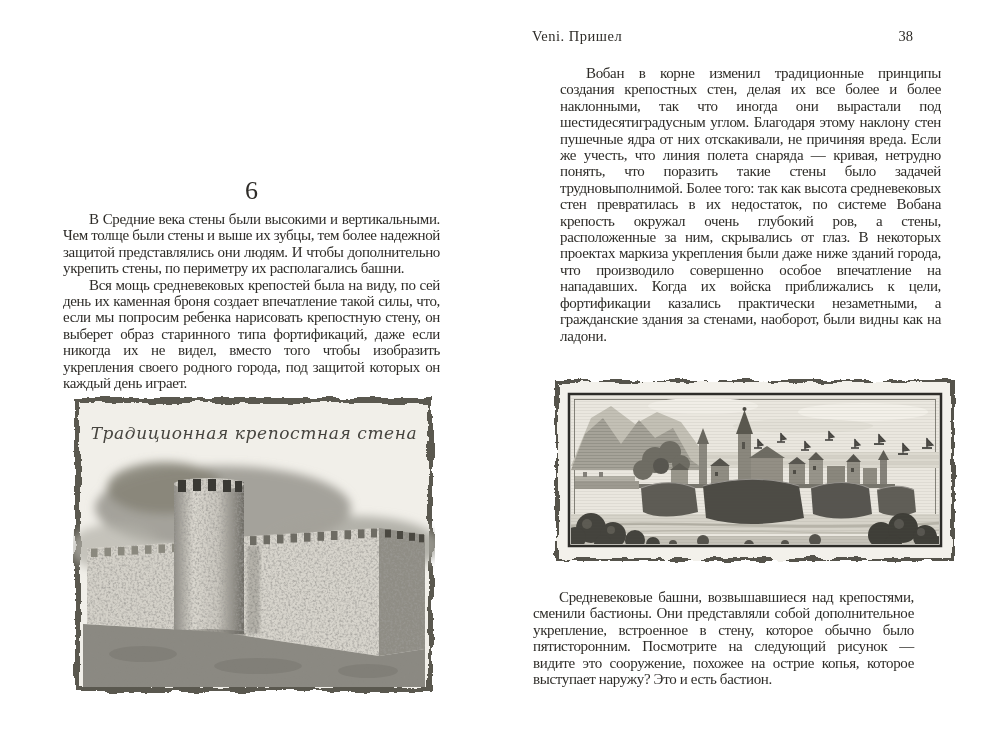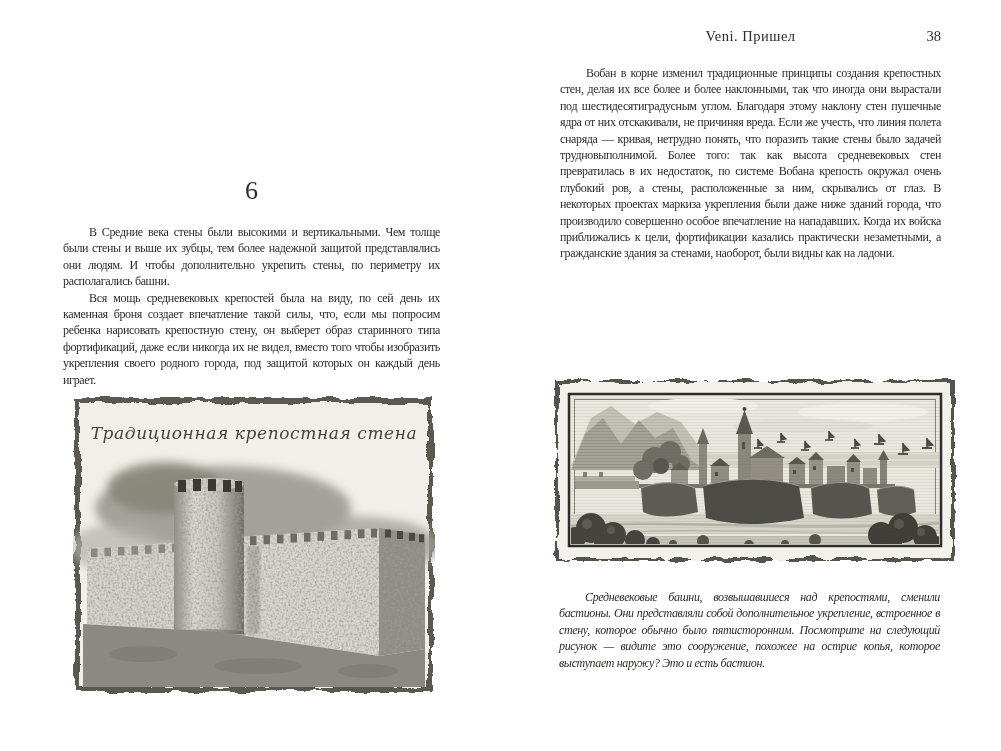--- a/index.html
+++ b/index.html
@@ -6,38 +6,38 @@
   body{
     width:1001px;height:751px;position:relative;overflow:hidden;
     background:#ffffff;
     font-family:"Liberation Serif","DejaVu Serif",serif;
     color:#2e2c28;
   }
   .page-text p{
     margin:0;
     text-indent:26px;
     text-align:justify;
-    font-size:12px;
+    font-size:15px;
     line-height:16.4px;
     letter-spacing:-0.35px;
   }
   .chapter-number{
     position:absolute;left:63px;top:178px;width:377px;
     text-align:center;font-size:26px;line-height:26px;
   }
-  .left-text{position:absolute;left:63px;top:224px;width:377px;}
+  .left-text{position:absolute;left:63px;top:211px;width:377px;}
   .running-head{
-    position:absolute;left:560px;top:28px;width:381px;height:18px;
-    text-align:center;font-size:14.5px;letter-spacing:0.5px;
+    position:absolute;left:532px;top:28px;width:381px;height:18px;
+    font-size:14.5px;letter-spacing:0.5px;
   }
   .running-head .rh-page{
     position:absolute;right:0;top:0;letter-spacing:0;
   }
   .right-text-1{position:absolute;left:560px;top:65px;width:381px;}
-  .right-text-2{position:absolute;left:559px;top:589px;width:381px;font-style:italic;}
+  .right-text-2{position:absolute;left:533px;top:589px;width:381px;}
   figure{margin:0;padding:0;}
   .wall-figure{position:absolute;left:73px;top:396px;width:362px;height:298px;}
   .engraving-figure{position:absolute;left:553px;top:378px;width:404px;height:185px;}
   .wall-caption{
     font-family:"DejaVu Serif","Liberation Serif",serif;
     font-style:italic;font-size:17px;letter-spacing:0.6px;fill:#45433e;
   }
   svg{display:block;}
 </style>
 </head>

